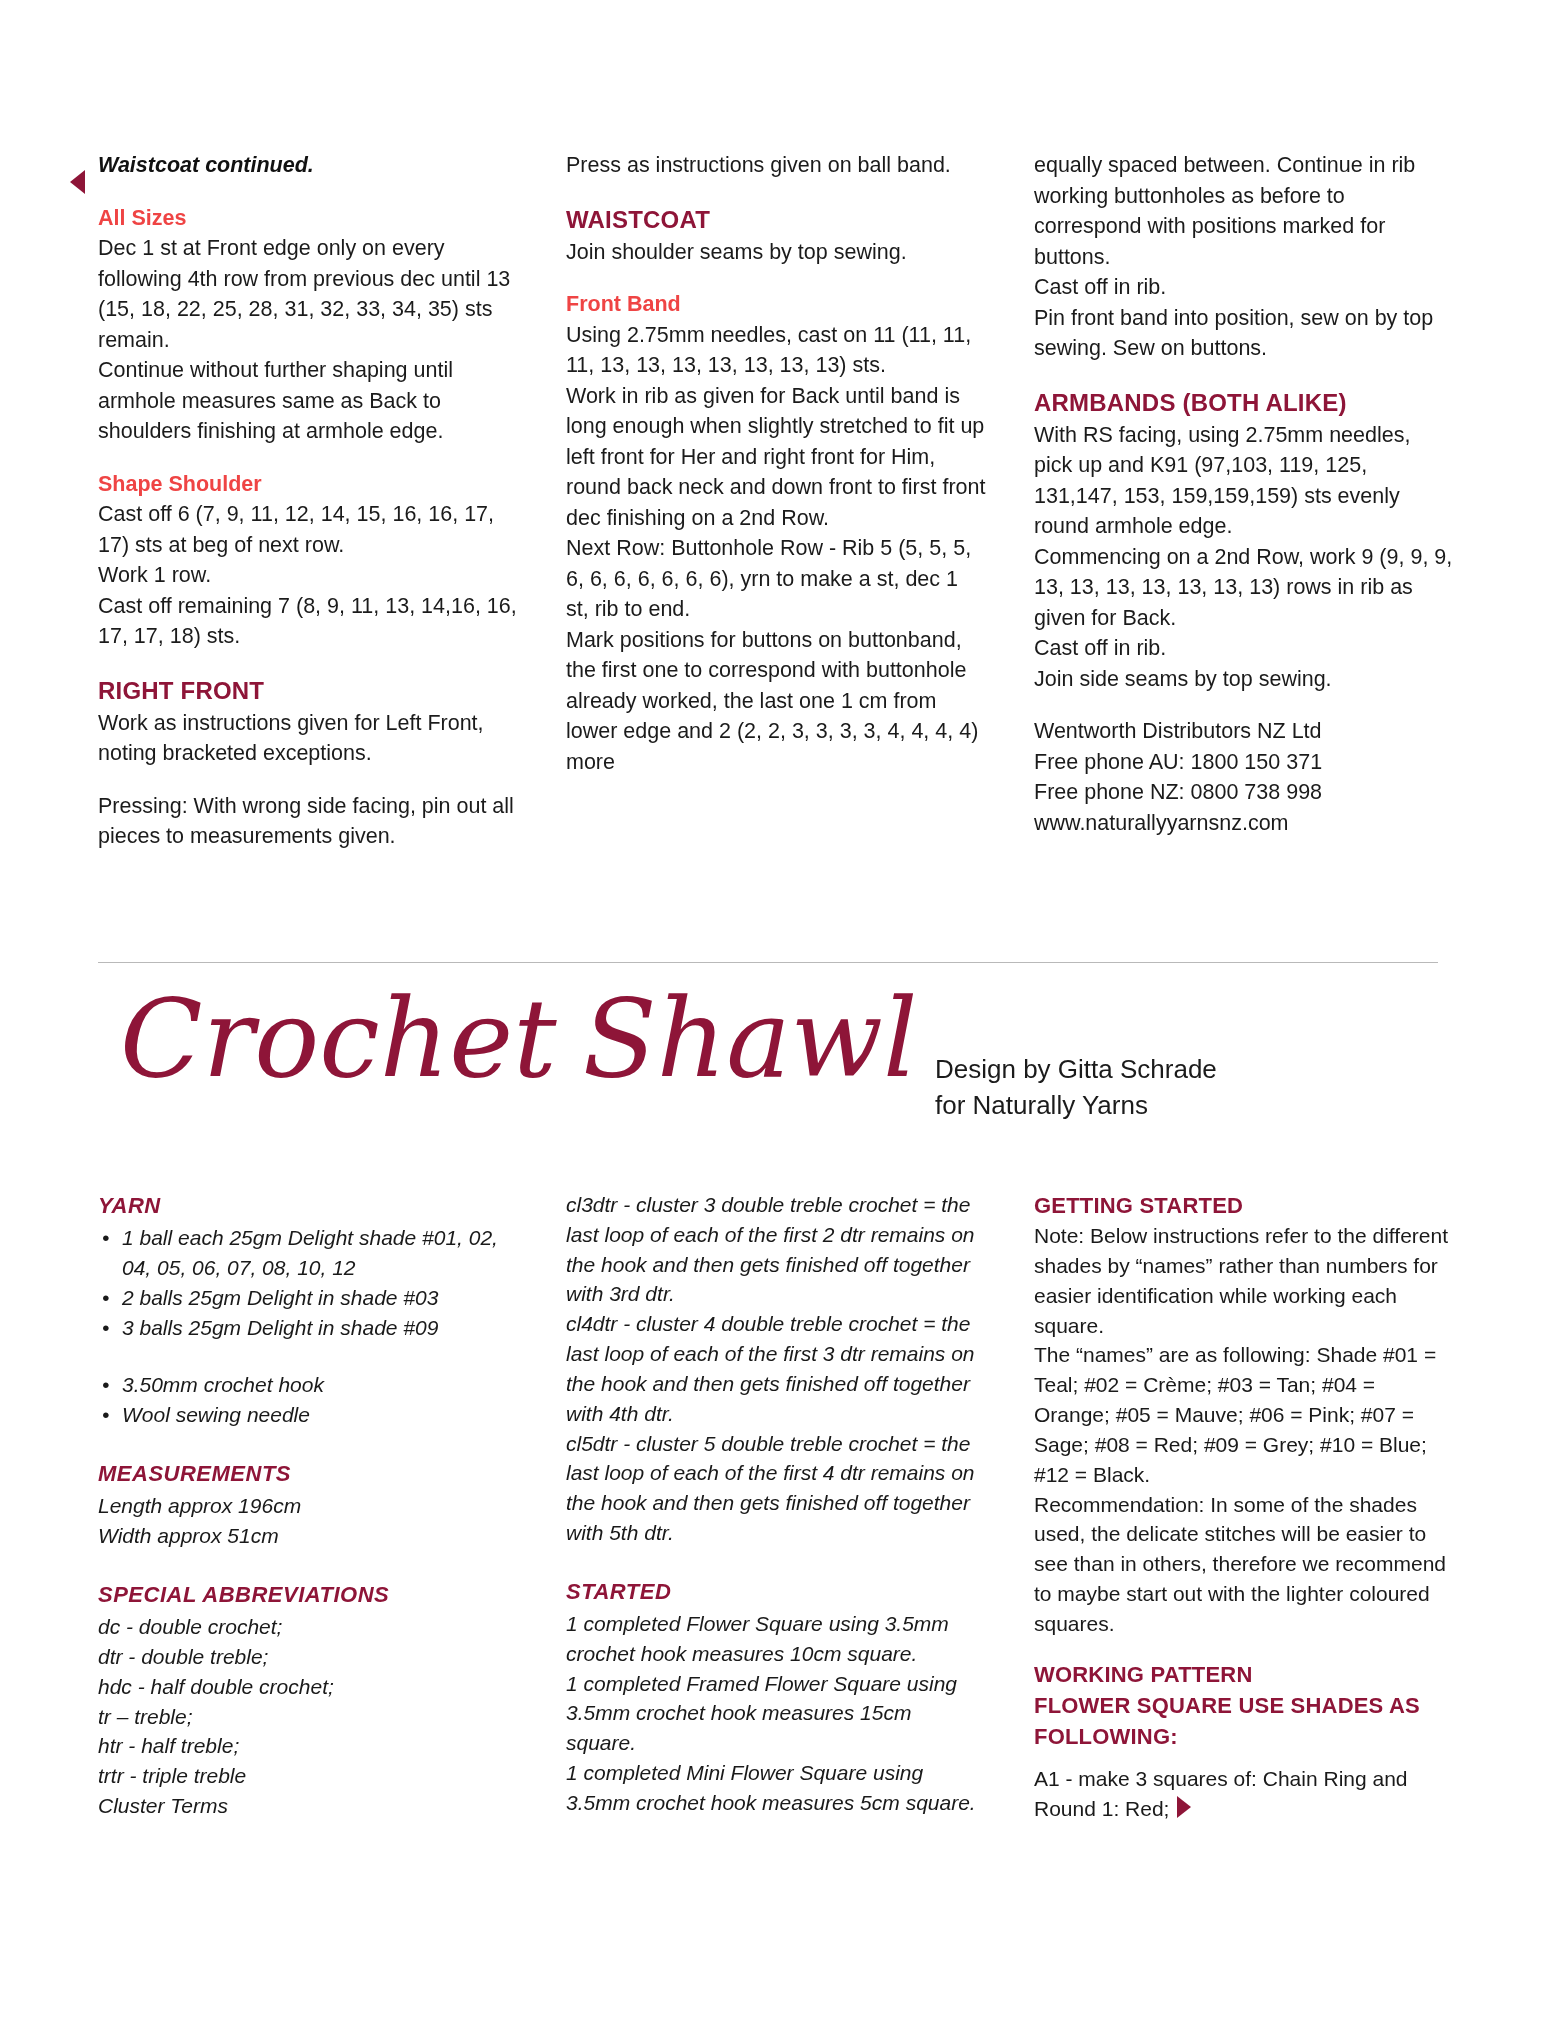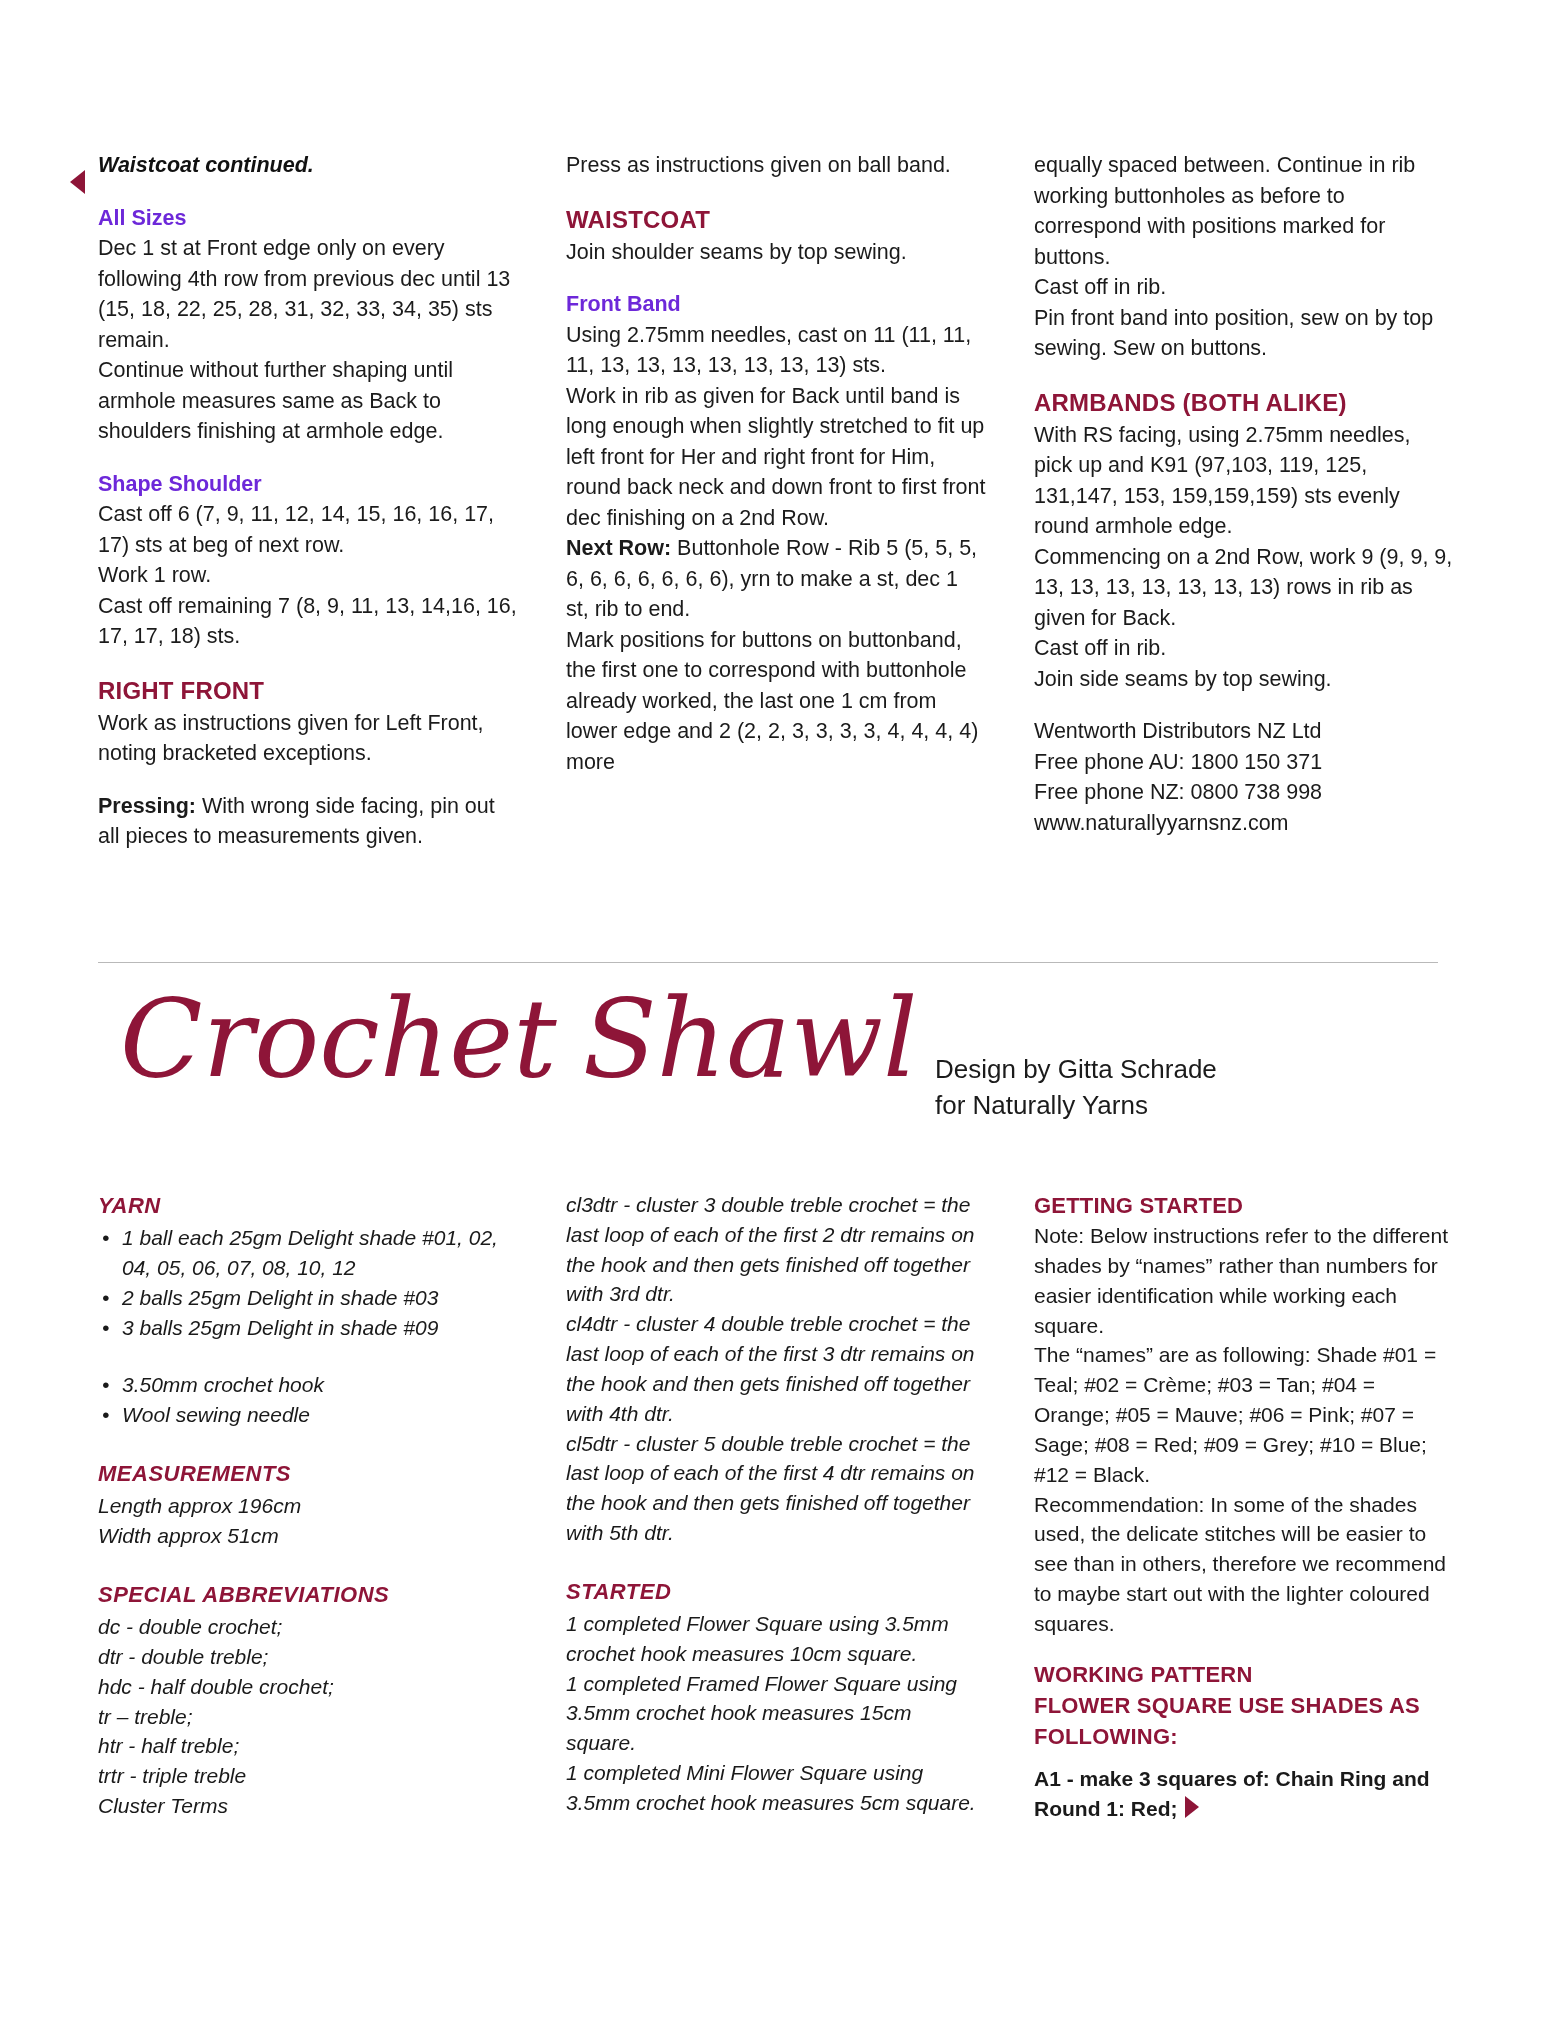--- a/index.html
+++ b/index.html
@@ -41,40 +41,40 @@
   }
   .blockgap { height: 22px; }
 
   .head-maroon {
     color: #8e1538;
     font-weight: bold;
     font-size: 24px;
     letter-spacing: .2px;
   }
   .head-black {
-    color: #6d28d9;
+    color: #ef4444;
     font-weight: bold;
     font-size: 21.5px;
   }
   .cont-title {
     font-weight: bold;
     font-style: italic;
     font-size: 21.5px;
     color: #111;
   }
   .tri-left {
     position: absolute;
     left: 70px;
     top: 170px;
     width: 0; height: 0;
     border-top: 12px solid transparent;
     border-bottom: 12px solid transparent;
     border-right: 15px solid #8e1538;
   }
-  .bold { font-weight: bold; text-align: center; }
+  .bold { font-weight: normal; text-align: center; }
 
   
   .divider {
     position: absolute;
     top: 962px;
     left: 98px;
     width: 1340px;
     height: 1px;
     background: #b9b9b9;
   }

